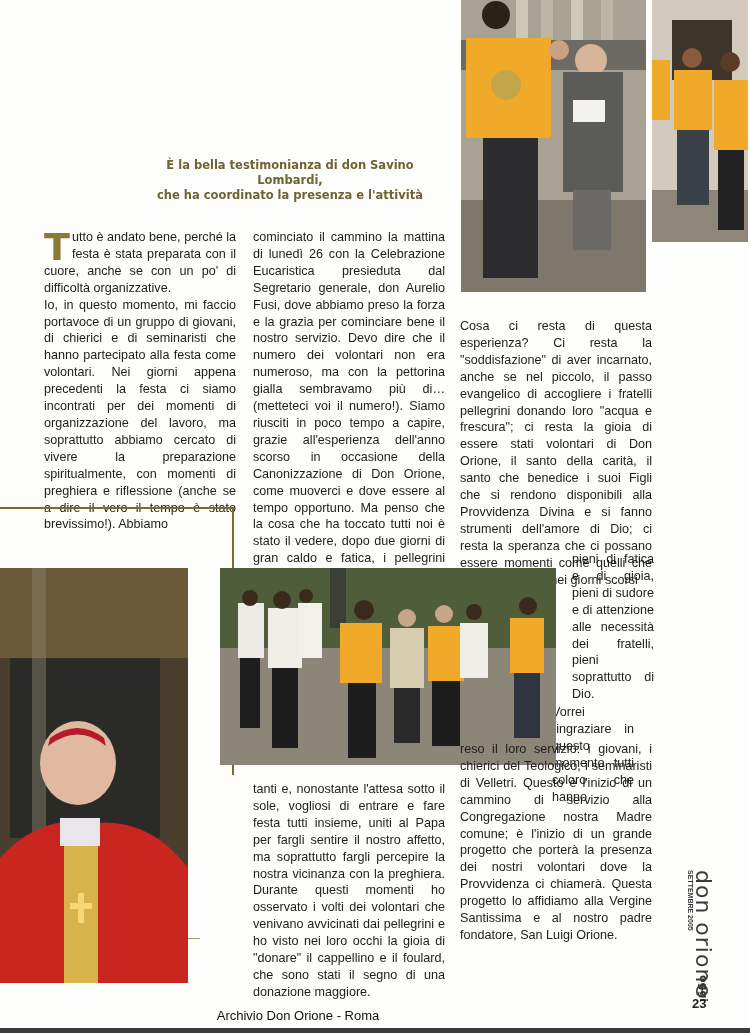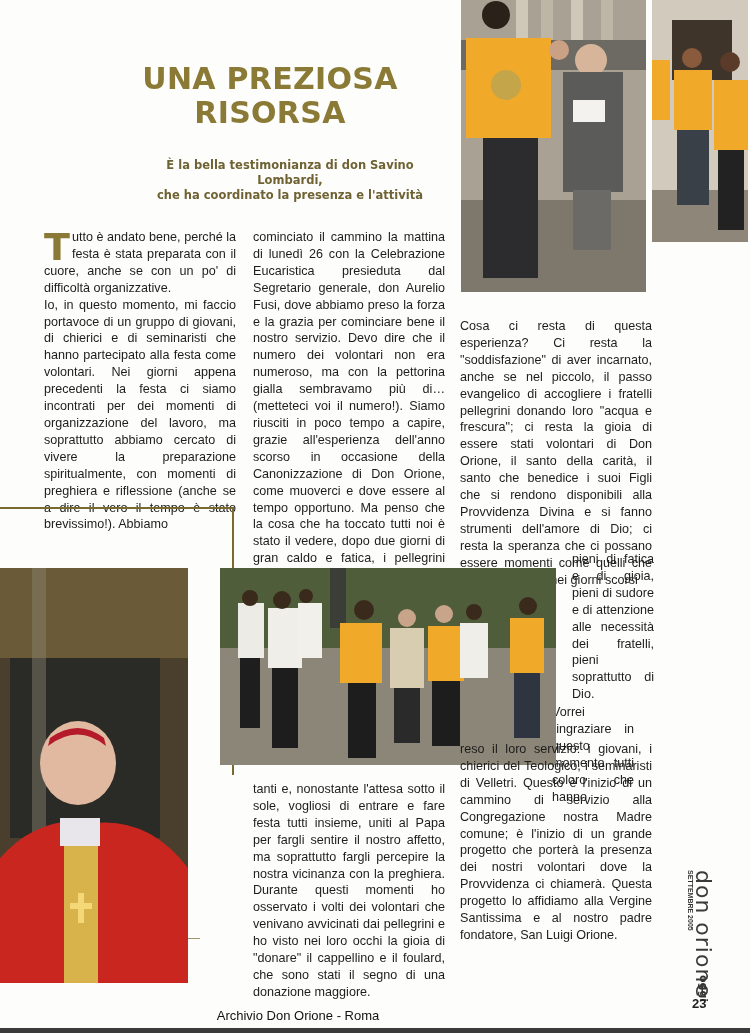--- a/index.html
+++ b/index.html
@@ -62,21 +62,20 @@
     <rect x="22" y="70" width="38" height="60" fill="#f0a928"></rect>
     <rect x="25" y="130" width="32" height="75" fill="#3a4048"></rect>
     <circle cx="40" cy="58" r="10" fill="#8a5a3c"></circle>
     <rect x="62" y="80" width="34" height="70" fill="#f0a928"></rect>
     <rect x="66" y="150" width="26" height="80" fill="#222"></rect>
     <circle cx="78" cy="62" r="10" fill="#5a3a28"></circle>
   </svg>
 </div>
 
 <div class="abs title">
-  <div>UNA PREZIOSA RISORSA</div>
 </div>
 
 <div class="abs subtitle">
   <div>È la bella testimonianza di don Savino Lombardi,</div>
   <div>che ha coordinato la presenza e l'attività</div>
 </div>
 
 <div class="abs col c1">
   <p><span class="dropcap">T</span><span>utto è andato bene, perché la festa è stata preparata con il cuore, anche se con un po' di difficoltà organizzative.</span></p>
   <p>Io, in questo momento, mi faccio portavoce di un gruppo di giovani, di chierici e di seminaristi che hanno partecipato alla festa come volontari. Nei giorni appena precedenti la festa ci siamo incontrati per dei momenti di organizzazione del lavoro, ma soprattutto abbiamo cercato di vivere la preparazione spiritualmente, con momenti di preghiera e riflessione (anche se a dire il vero il tempo è stato brevissimo!). Abbiamo</p>

